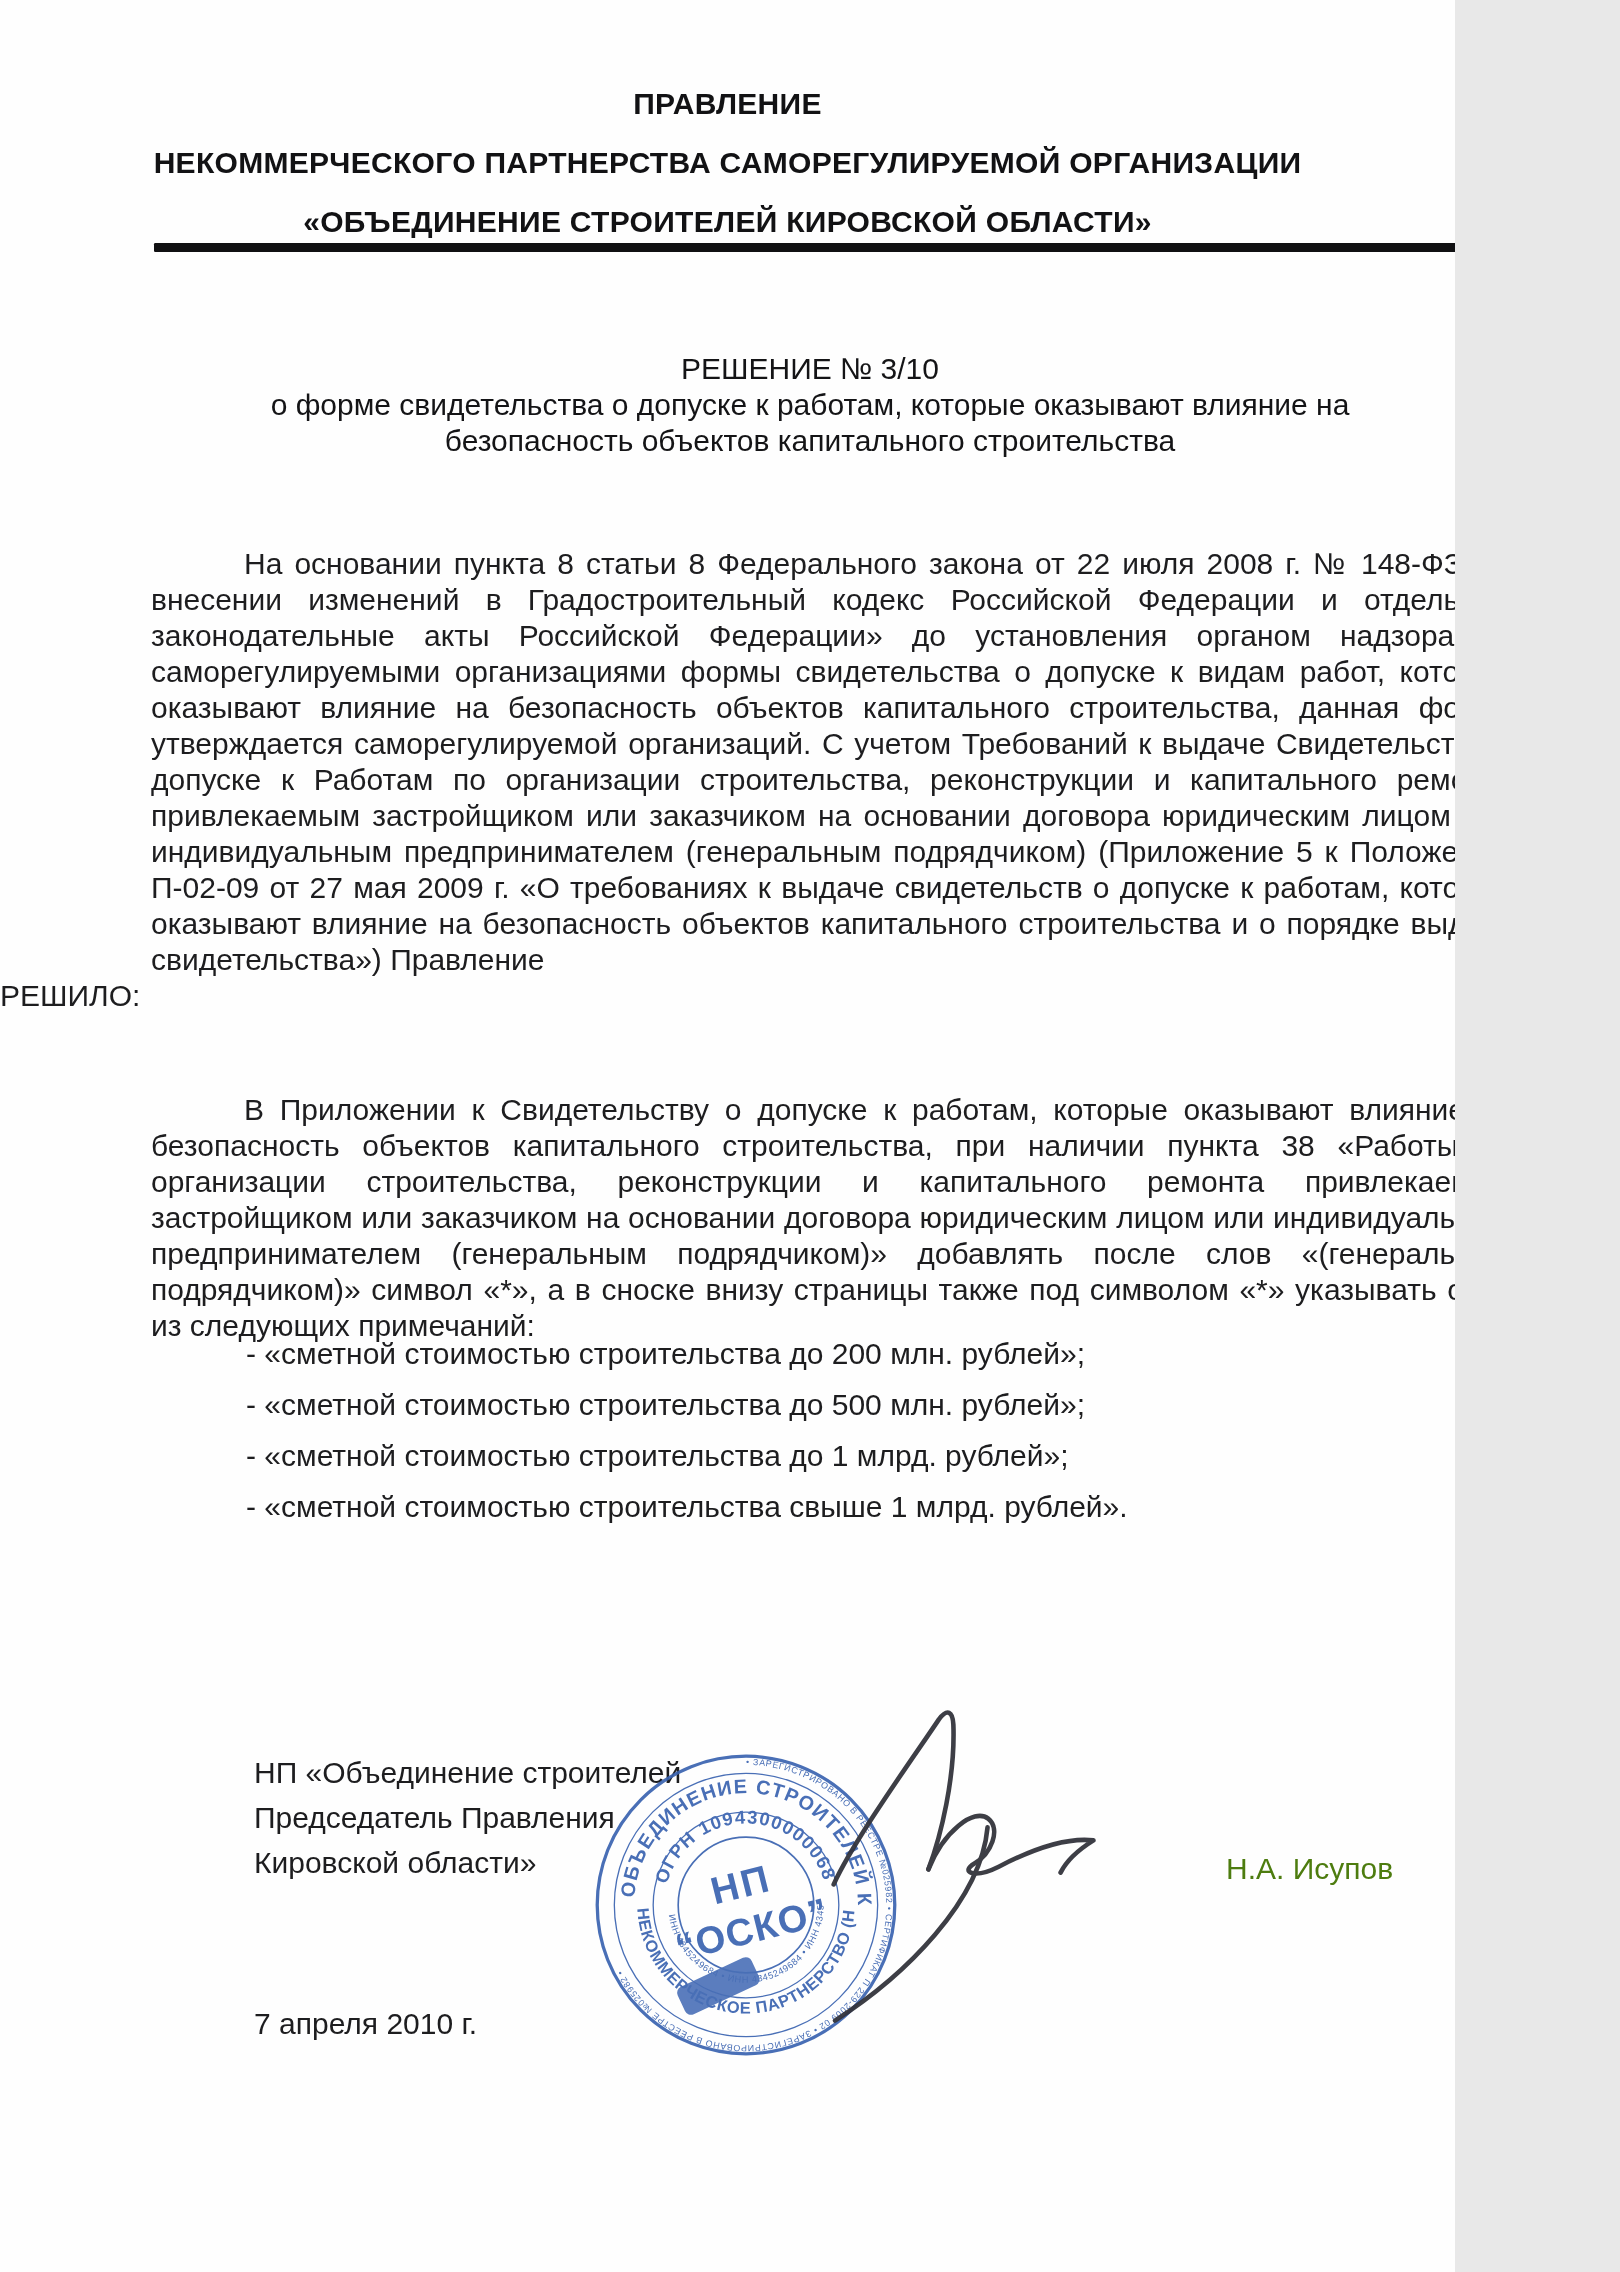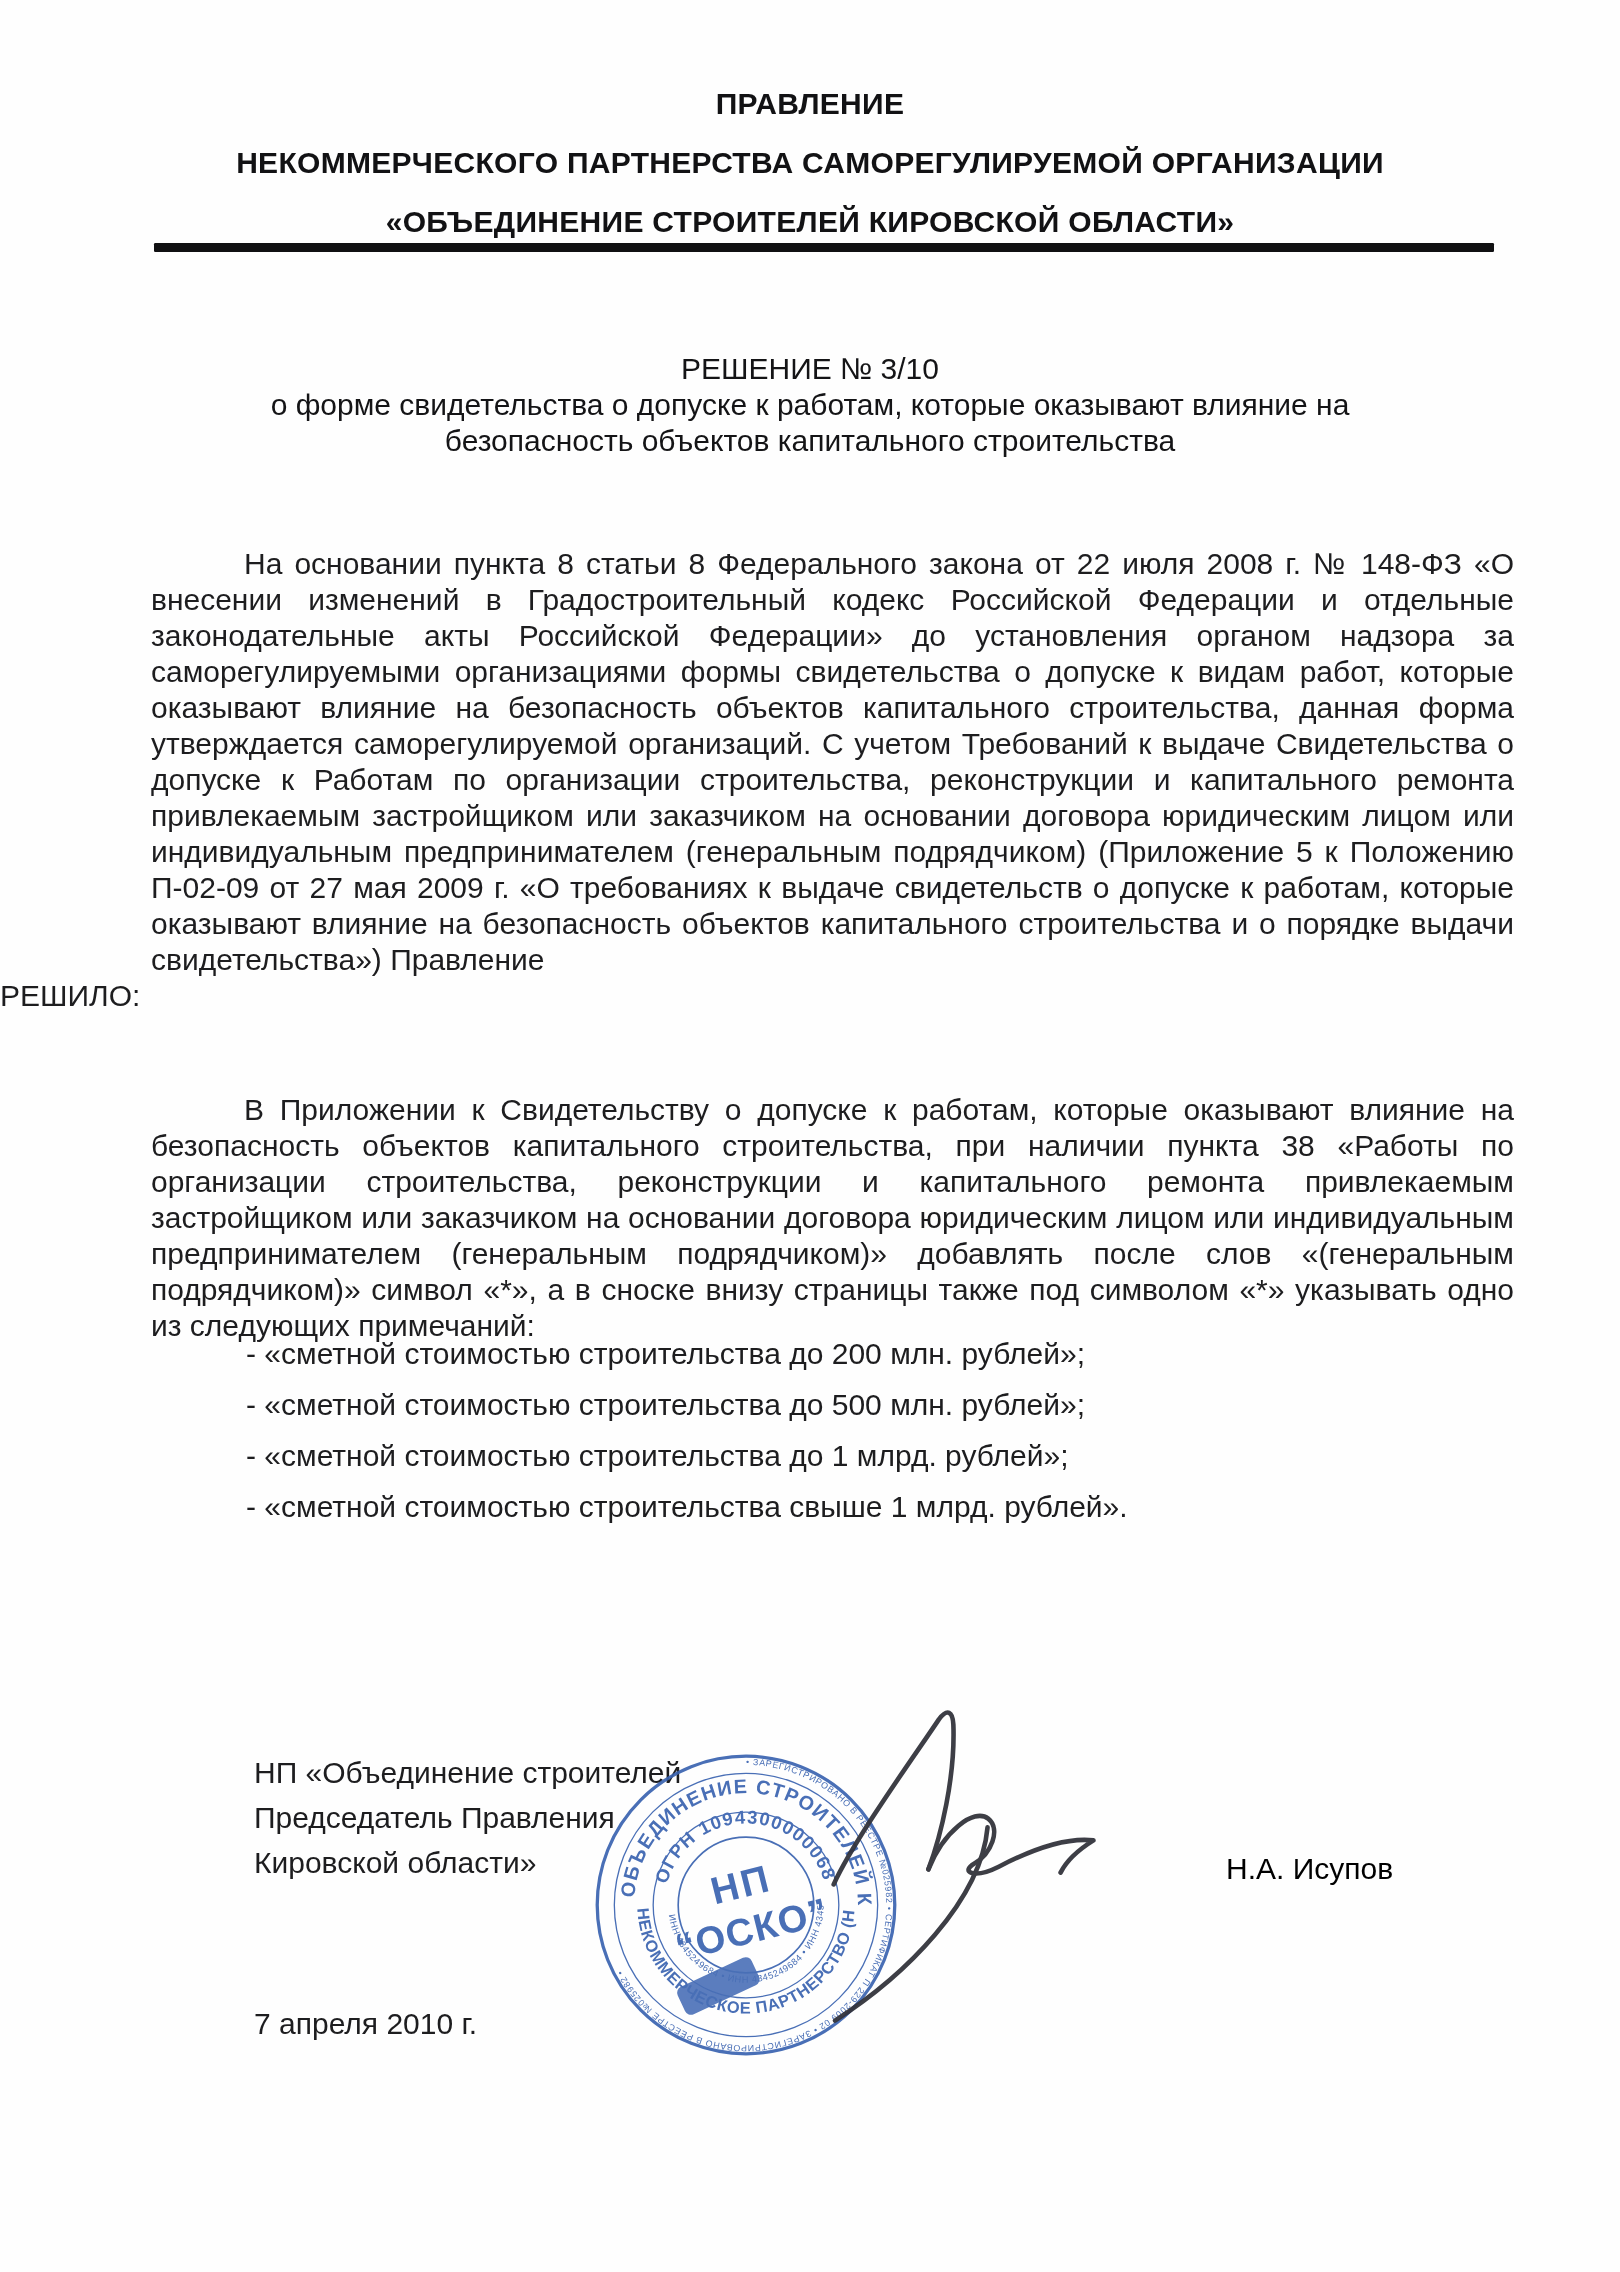--- a/index.html
+++ b/index.html
@@ -1,18 +1,18 @@
 <!DOCTYPE html>
 <html style="font-size:10.5px"><head>
 <meta charset="utf-8">
 <style>
   html,body{margin:0;padding:0;background:#e8e8e8;}
   .page{
     position:relative;
-    width:1620px;height:2273px;
+    width:1455px;height:2273px;
     background:#fefefe;
     font-family:"Liberation Sans","DejaVu Sans",sans-serif;
     color:#1d1d1f;
     overflow:hidden;
   }
   .hdr{
     position:absolute;top:74px;left:0;width:100%;
     text-align:center;font-weight:bold;font-size:30px;line-height:59px;
     color:#121214;letter-spacing:0.3px;
   }
@@ -40,21 +40,21 @@
   .note{
     font-size:30px;line-height:36px;margin-bottom:15px;
     padding-left:95px;color:#1d1d1f;
   }
   .sig-role{
     position:absolute;top:1750px;left:254px;
     font-size:30px;line-height:45px;color:#1d1d1f;
   }
   .sig-name{
     position:absolute;top:1852px;left:1226px;
-    font-size:30px;color:#000000;
+    font-size:30px;color:#4d7c0f;
   }
   .sig-date{
     position:absolute;top:2007px;left:254px;
     font-size:30px;color:#1d1d1f;
   }
   .stamp{position:absolute;top:1747px;left:588px;width:316px;height:316px;opacity:.92;}
   .autograph{position:absolute;top:1697px;left:756px;width:375px;height:342px;}
 </style>
 </head>
 <body>

